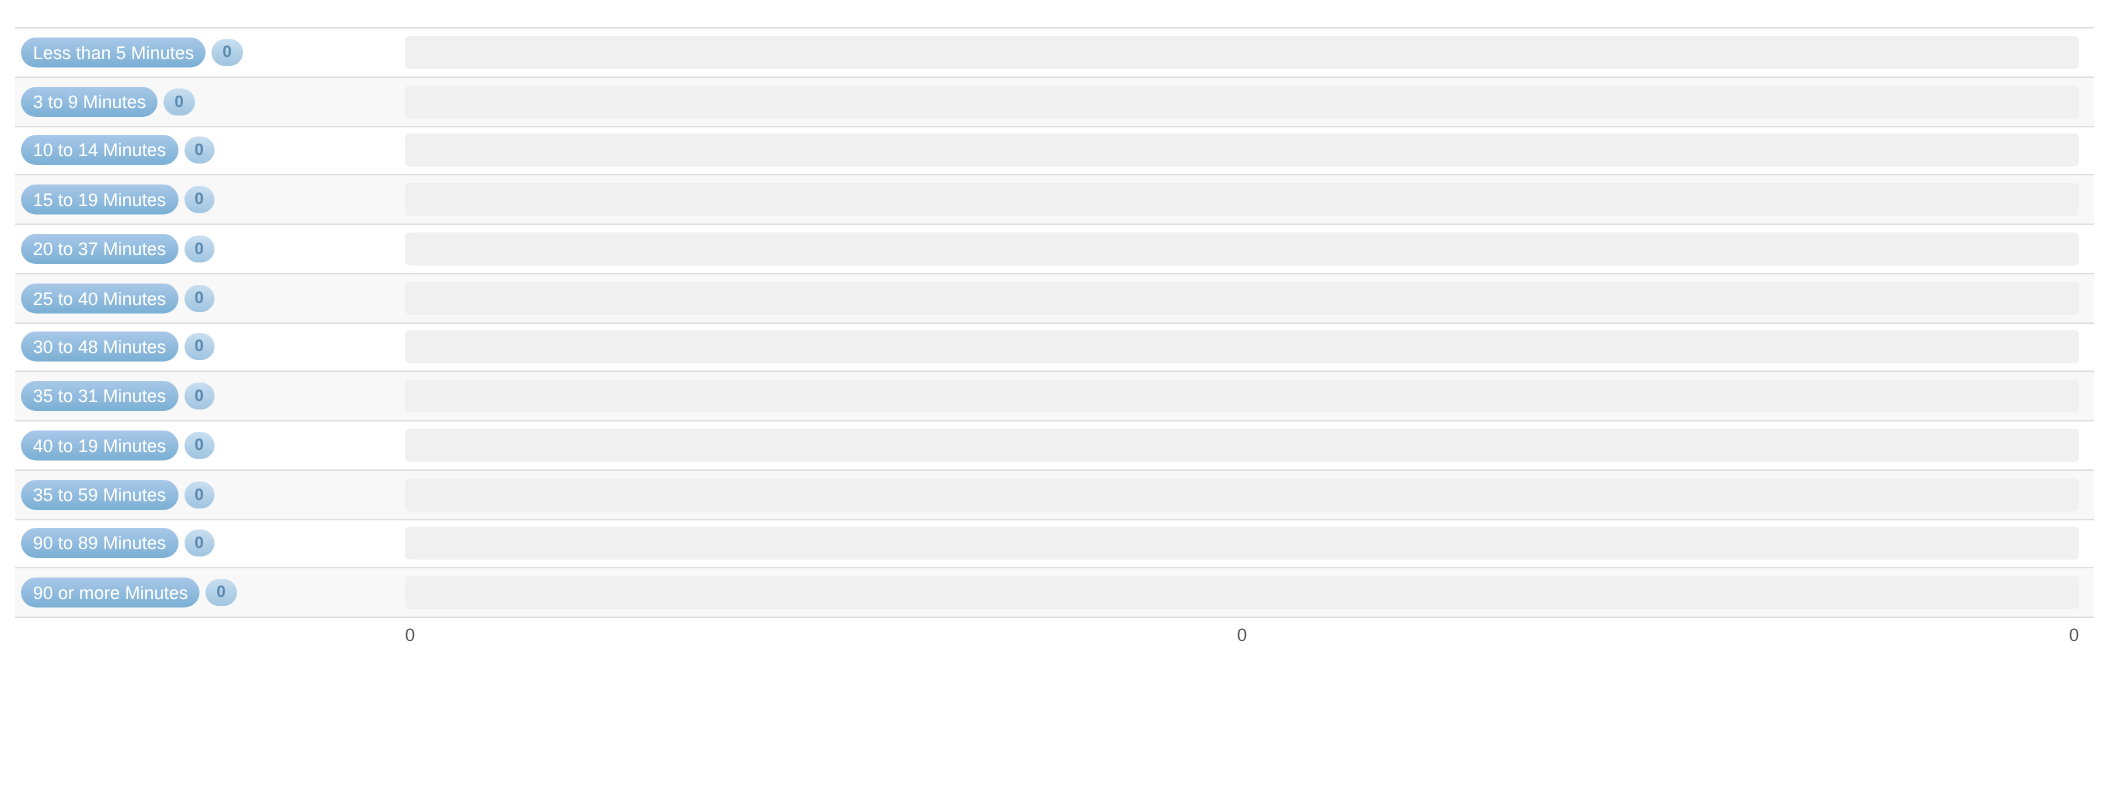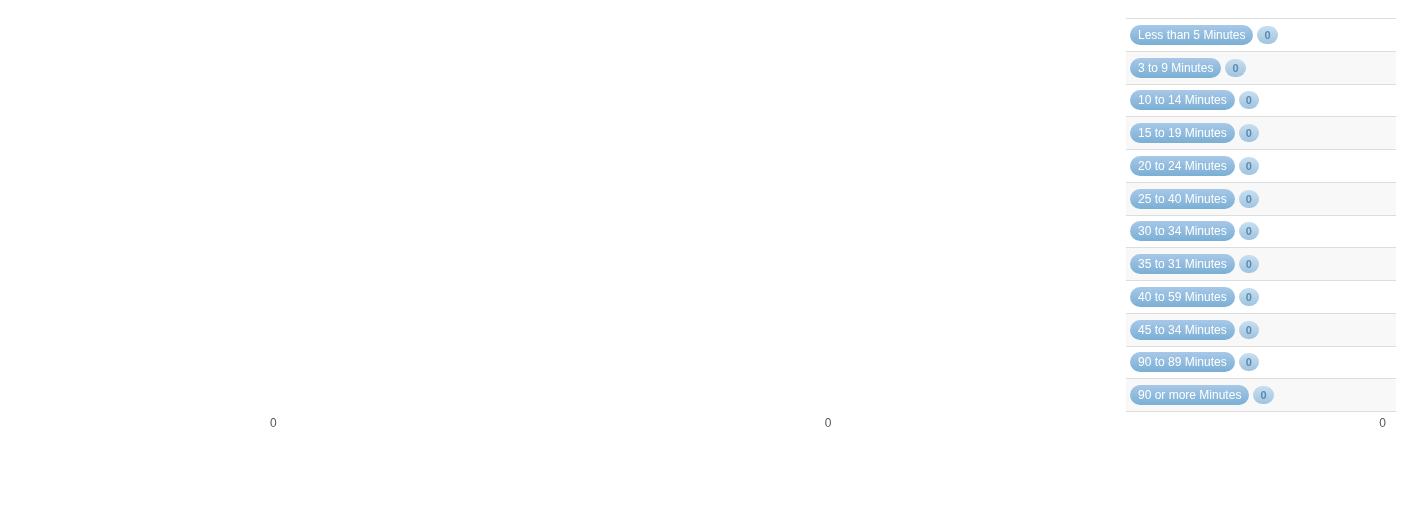--- a/index.html
+++ b/index.html
@@ -36,21 +36,20 @@
     .chart-area {
       position: relative;
       width: 100%;
       height: calc(100% - 50px);
     }
     .bar-rows {
       width: 100%;
       height: calc(100% - 30px);
       display: flex;
       flex-direction: column;
-      align-items: flex-end;
     }
     .bar-row {
       flex: 1;
       display: flex;
       align-items: center;
       border-bottom: 1px solid #ddd;
       position: relative;
     }
     .bar-row:first-child {
       border-top: 1px solid #ddd;
@@ -155,66 +154,66 @@
           <div class="bar-label-group">
             <span class="bar-label">15 to 19 Minutes</span>
             <span class="bar-value">0</span>
           </div>
           <div class="bar-track">
             <div class="bar-fill"></div>
           </div>
         </div>
         <div class="bar-row">
           <div class="bar-label-group">
-            <span class="bar-label">20 to 24 Minutes</span>
+            <span class="bar-label">20 to 37 Minutes</span>
             <span class="bar-value">0</span>
           </div>
           <div class="bar-track">
             <div class="bar-fill"></div>
           </div>
         </div>
         <div class="bar-row">
           <div class="bar-label-group">
             <span class="bar-label">25 to 40 Minutes</span>
             <span class="bar-value">0</span>
           </div>
           <div class="bar-track">
             <div class="bar-fill"></div>
           </div>
         </div>
         <div class="bar-row">
           <div class="bar-label-group">
-            <span class="bar-label">30 to 34 Minutes</span>
+            <span class="bar-label">30 to 48 Minutes</span>
             <span class="bar-value">0</span>
           </div>
           <div class="bar-track">
             <div class="bar-fill"></div>
           </div>
         </div>
         <div class="bar-row">
           <div class="bar-label-group">
             <span class="bar-label">35 to 31 Minutes</span>
             <span class="bar-value">0</span>
           </div>
           <div class="bar-track">
             <div class="bar-fill"></div>
           </div>
         </div>
         <div class="bar-row">
           <div class="bar-label-group">
-            <span class="bar-label">40 to 59 Minutes</span>
-            <span class="bar-value">0</span>
-          </div>
-          <div class="bar-track">
-            <div class="bar-fill"></div>
-          </div>
-        </div>
-        <div class="bar-row">
-          <div class="bar-label-group">
-            <span class="bar-label">45 to 34 Minutes</span>
+            <span class="bar-label">40 to 19 Minutes</span>
+            <span class="bar-value">0</span>
+          </div>
+          <div class="bar-track">
+            <div class="bar-fill"></div>
+          </div>
+        </div>
+        <div class="bar-row">
+          <div class="bar-label-group">
+            <span class="bar-label">35 to 59 Minutes</span>
             <span class="bar-value">0</span>
           </div>
           <div class="bar-track">
             <div class="bar-fill"></div>
           </div>
         </div>
         <div class="bar-row">
           <div class="bar-label-group">
             <span class="bar-label">90 to 89 Minutes</span>
             <span class="bar-value">0</span>

